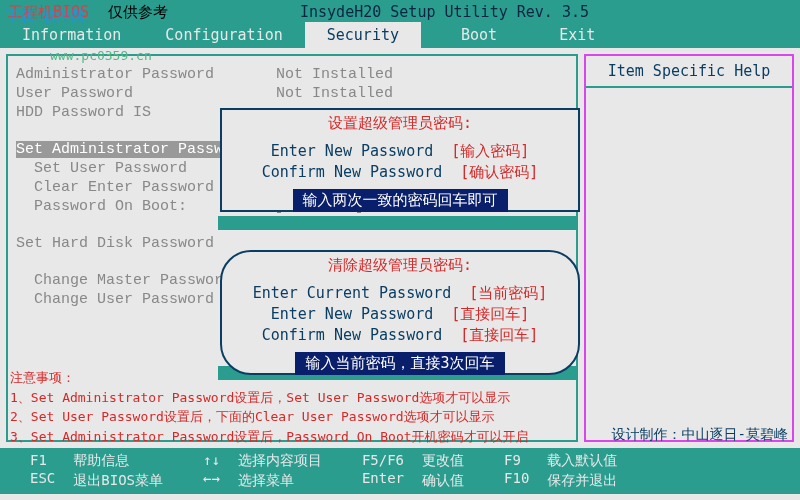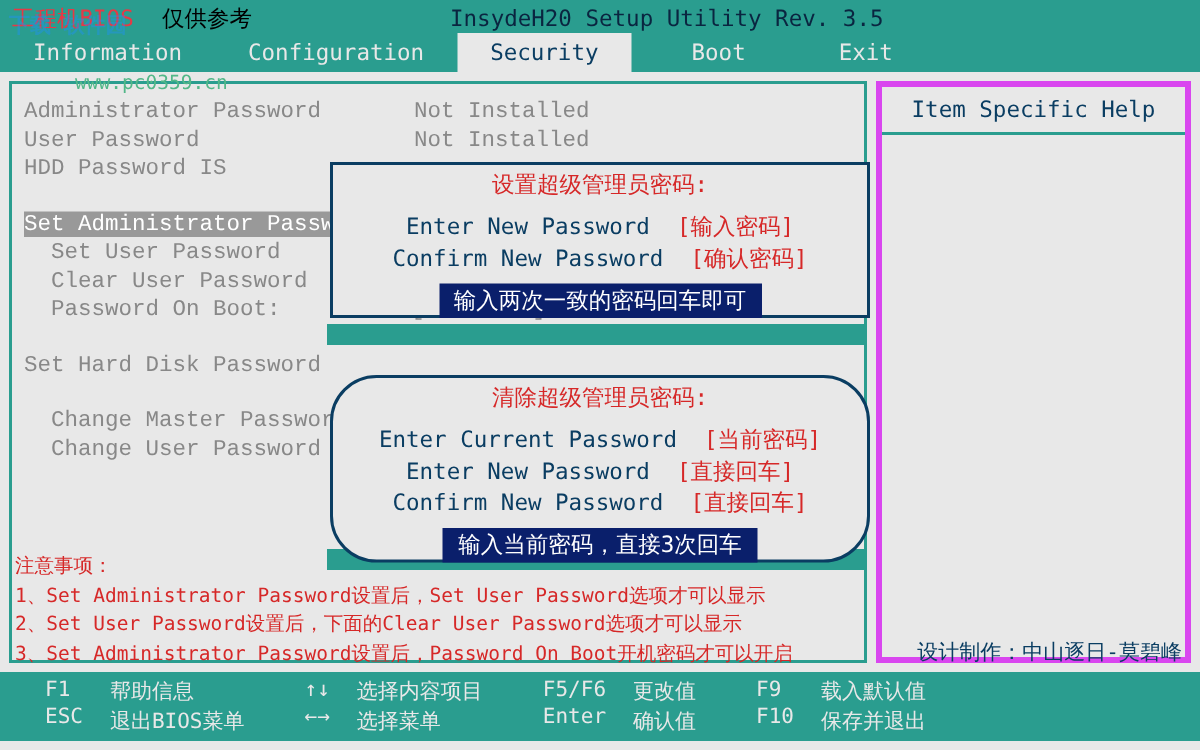--- a/index.html
+++ b/index.html
@@ -8,21 +8,21 @@
   .bios-label { color: #e63946; font-size: 15px; padding-left: 8px; position: absolute; top: 3px; }
   .bios-ref { color: #000; font-size: 15px; position: absolute; top: 3px; left: 108px; }
   .watermark1 { position: absolute; top: 8px; left: 6px; color: #1e90ff; opacity: 0.4; font-size: 14px; font-weight: bold; }
   .watermark2 { position: absolute; top: 48px; left: 50px; color: #52b788; font-size: 13px; z-index: 5; text-align: right; }
   .utility-title { color: #0a2540; font-size: 15px; position: absolute; left: 300px; top: 3px; }
   .tabs { display: flex; position: absolute; bottom: 0; left: 0; right: 0; }
   .tab { padding: 4px 22px; color: #e8e8e8; cursor: pointer; font-size: 15px; }
   .tab.active { background: #e8e8e8; color: #0a3d62; }
   .main { display: flex; height: 400px; padding: 6px; gap: 6px; }
   .left-pane { flex: 1; border: 2px solid #2a9d8f; background: #e8e8e8; padding: 10px 8px; color: #888; position: relative; font-family: Liberation Mono, monospace; }
-  .right-pane { width: 210px; border: 4px solid #d946ef; background: #e8e8e8; }
+  .right-pane { width: 210px; border: 2px solid #d946ef; background: #e8e8e8; }
   .right-header { background: #e8e8e8; border-bottom: 2px solid #2a9d8f; color: #0a3d62; text-align: center; padding: 6px 0; font-size: 15px; }
   .opt-row { display: flex; margin-bottom: 2px; }
   .opt-label { width: 260px; }
   .opt-value { color: #888; }
   .selected { color: #fff; background: #999; display: inline-block; }
   .indent { padding-left: 18px; }
   .spacer { height: 18px; }
   .dialog { position: absolute; background: #e8e8e8; border: 2px solid #0a3d62; width: 360px; left: 220px; text-align: center; z-index: 10; }
   .dialog1 { top: 108px; }
   .dialog2 { top: 250px; border-radius: 31px; }
@@ -72,21 +72,21 @@
       <span class="opt-label">HDD Password IS</span>
     </div>
     <div class="spacer"></div>
     <div class="opt-row">
       <span class="selected">Set Administrator Password</span>
     </div>
     <div class="opt-row indent">
       <span>Set User Password</span>
     </div>
     <div class="opt-row indent">
-      <span>Clear User Password</span>
+      <span>Clear Enter Password</span>
     </div>
     <div class="opt-row indent">
       <span class="opt-label" style="width:240px">Password On Boot:</span>
       <span>[Disabled]</span>
     </div>
     <div class="spacer"></div>
     <div class="opt-row">
       <span>Set Hard Disk Password</span>
     </div>
     <div class="spacer"></div>

